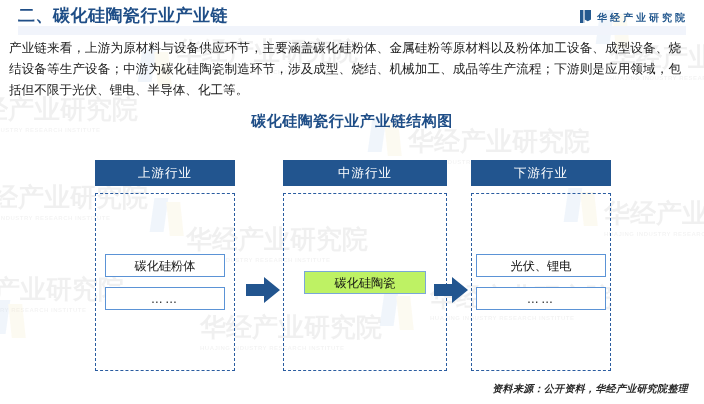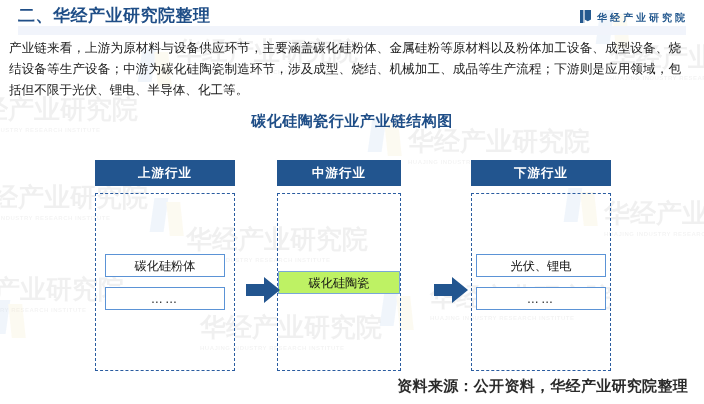--- a/index.html
+++ b/index.html
@@ -124,21 +124,21 @@
     z-index: 2;
   }
   .col {
     position: absolute;
     top: 0;
   }
   .col-head {
     background: #22558f;
     color: #ffffff;
     font-size: 12.5px;
-    font-weight: 700;
+    font-weight: 400;
     letter-spacing: 1px;
     text-align: center;
     line-height: 26px;
     height: 26px;
   }
   .col-body {
     position: absolute;
     top: 33px;
     left: 0;
     border: 1.4px dashed #2a5ca0;
@@ -165,21 +165,21 @@
     background: #bef264;
     border-color: #7ba7d8;
   }
   .node.dots {
     letter-spacing: 2px;
     color: #222;
   }
 
   
   #col-up   { left: 95px;  width: 140px; }
-  #col-mid  { left: 277px; width: 124px; }
+  #col-mid  { left: 283px; width: 164px; }
   #col-down { left: 471px; width: 140px; }
 
   #col-up .node   { width: 120px; }
   #col-down .node { width: 130px; }
   #col-mid .node  { width: 122px; }
 
   
   .arrow {
     position: absolute;
     top: 277px;
@@ -188,24 +188,25 @@
     height: 26px;
   }
   #arrow-1 { left: 246px; }
   #arrow-2 { left: 434px; }
 
   
   .source {
     position: absolute;
     right: 16px; bottom: 8px;
     z-index: 2;
-    font-size: 15px;
+    font-size: 10px;
     color: #2b2b2b;
     font-weight: 600;
     letter-spacing: 0.3px;
+    font-style: italic;
   }
 </style>
 </head>
 <body>
 
 <div class="wm-layer">
   <div class="wm-text" style="left:-44px; top:92px; font-size:26px;">
     <span>华经产业研究院</span>
     <span class="wm-sub">HUAJING INDUSTRY RESEARCH INSTITUTE</span>
   </div>
@@ -271,21 +272,21 @@
       <i class="b2"></i>
     </div>
   <div class="wm-mark" style="left:-6px; top:300px;">
       <i class="b1"></i>
       <i class="b2"></i>
     </div>
 </div>
 
 <div class="hdr">
   <div class="hdr-band"></div>
-  <div class="hdr-title">二、华经产业研究院整理</div>
+  <div class="hdr-title">二、碳化硅陶瓷行业产业链</div>
   <div class="hdr-logo">
     <span>
       <svg width="11" height="13" viewBox="0 0 11 13" aria-hidden="true">
         <rect x="0" y="0" width="3.4" height="13" fill="#24598f"></rect>
         <rect x="4.6" y="0" width="6.4" height="13" fill="#24598f"></rect>
         <rect x="4.6" y="0" width="6.4" height="13" fill="none"></rect>
         <polygon points="4.6,13 11,13 11,9.5 7.8,11.2 4.6,9.5" fill="#ffffff"></polygon>
       </svg>
     </span>
     <span class="hdr-logo-text">华经产业研究院</span>

